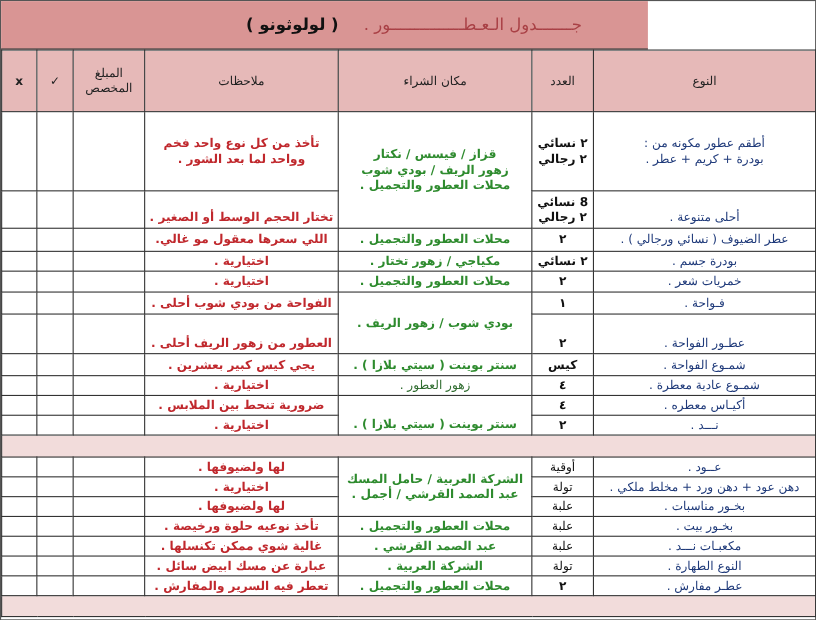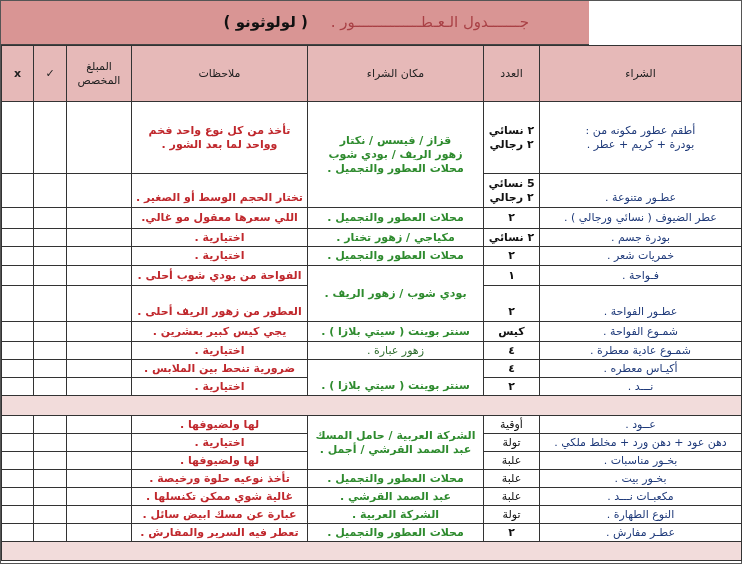--- a/index.html
+++ b/index.html
@@ -37,21 +37,21 @@
       <col style="width:202px">
         <col style="width:56px">
         <col style="width:176px">
         <col style="width:176px">
         <col style="width:65px">
         <col style="width:33px">
         <col style="width:32px">
     </colgroup>
     <tbody>
         <tr style="height:56px">
-      <th>الشراء</th>
+      <th>النوع</th>
       <th>العدد</th>
       <th>مكان الشراء</th>
       <th>ملاحظات</th>
       <th>المبلغ المخصص</th>
       <th>✓</th>
       <th style="font-weight:bold">x</th>
     </tr>
 
     <tr style="height:72px">
       <td class="c-type">
@@ -70,23 +70,23 @@
       <td class="c-note">
         <span class="tl">تأخذ من كل نوع واحد فخم</span>
         <span class="tl">وواحد لما بعد الشور .</span>
       </td>
       <td></td>
       <td></td>
       <td></td>
     </tr>
 
     <tr style="height:34px">
-      <td class="c-type valign-bottom">عطـور متنوعة .</td>
+      <td class="c-type valign-bottom">أحلى متنوعة .</td>
       <td class="c-count">
-        <span class="tl">5 نسائي</span>
+        <span class="tl">8 نسائي</span>
         <span class="tl">٢ رجالي</span>
       </td>
       <td class="c-note valign-bottom">تختار الحجم الوسط أو الصغير .</td>
       <td></td>
       <td></td>
       <td></td>
     </tr>
 
     <tr style="height:21px">
       <td class="c-type">عطر الضيوف ( نسائي ورجالي ) .</td>
@@ -143,21 +143,21 @@
       <td class="c-place">سنتر بوينت ( سيتي بلازا ) .</td>
       <td class="c-note">يجي كيس كبير بعشرين .</td>
       <td></td>
       <td></td>
       <td></td>
     </tr>
 
     <tr style="height:18px">
       <td class="c-type">شمـوع عادية معطرة .</td>
       <td class="c-count">٤</td>
-      <td class="c-place" style="color:#2e6b2e;font-weight:normal">زهور عبارة .</td>
+      <td class="c-place" style="color:#2e6b2e;font-weight:normal">زهور العطور .</td>
       <td class="c-note">اختيارية .</td>
       <td></td>
       <td></td>
       <td></td>
     </tr>
 
     <tr style="height:18px">
       <td class="c-type">أكيـاس معطره .</td>
       <td class="c-count">٤</td>
       <td class="c-place valign-bottom" rowspan="2">سنتر بوينت ( سيتي بلازا ) .</td>

